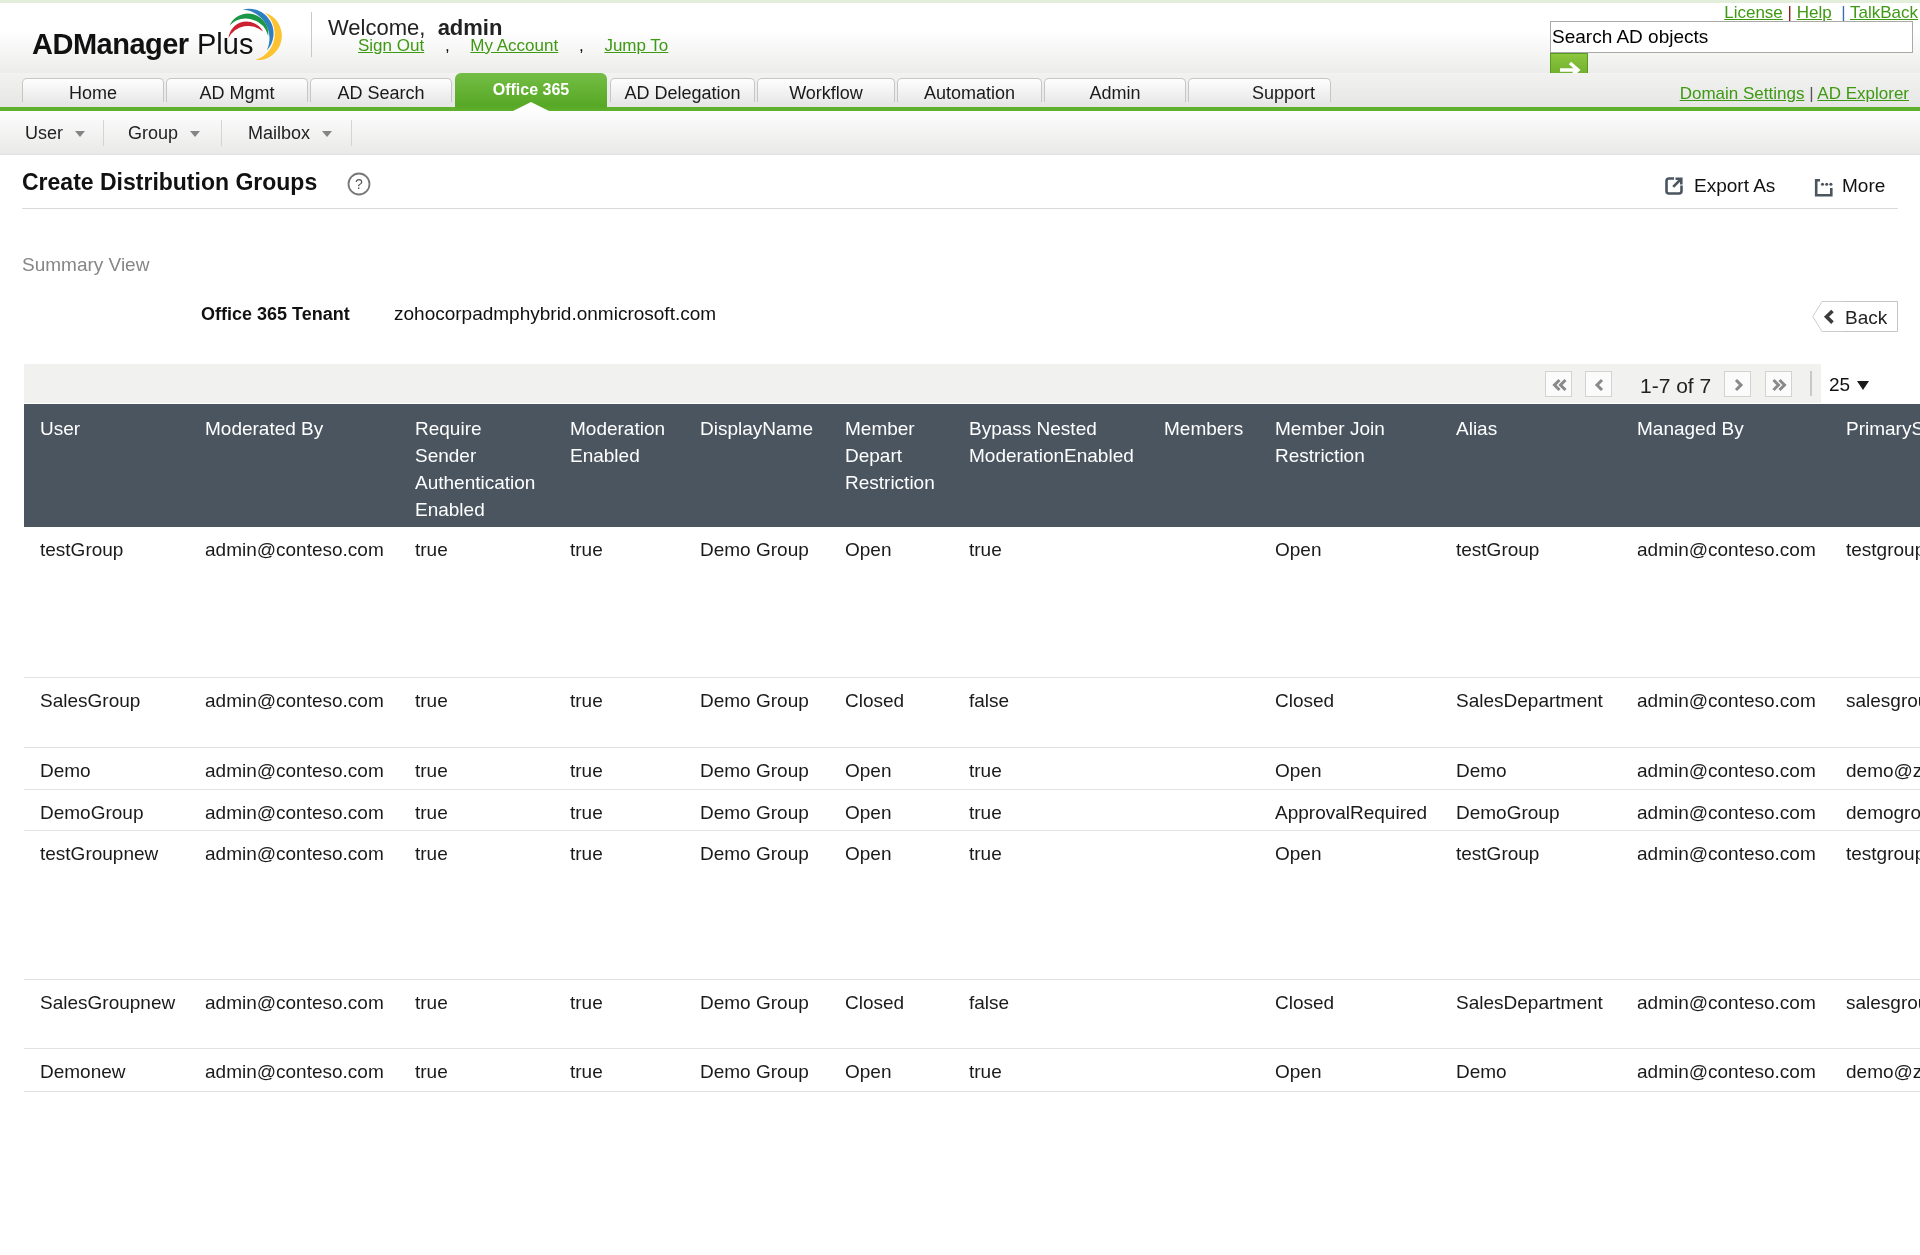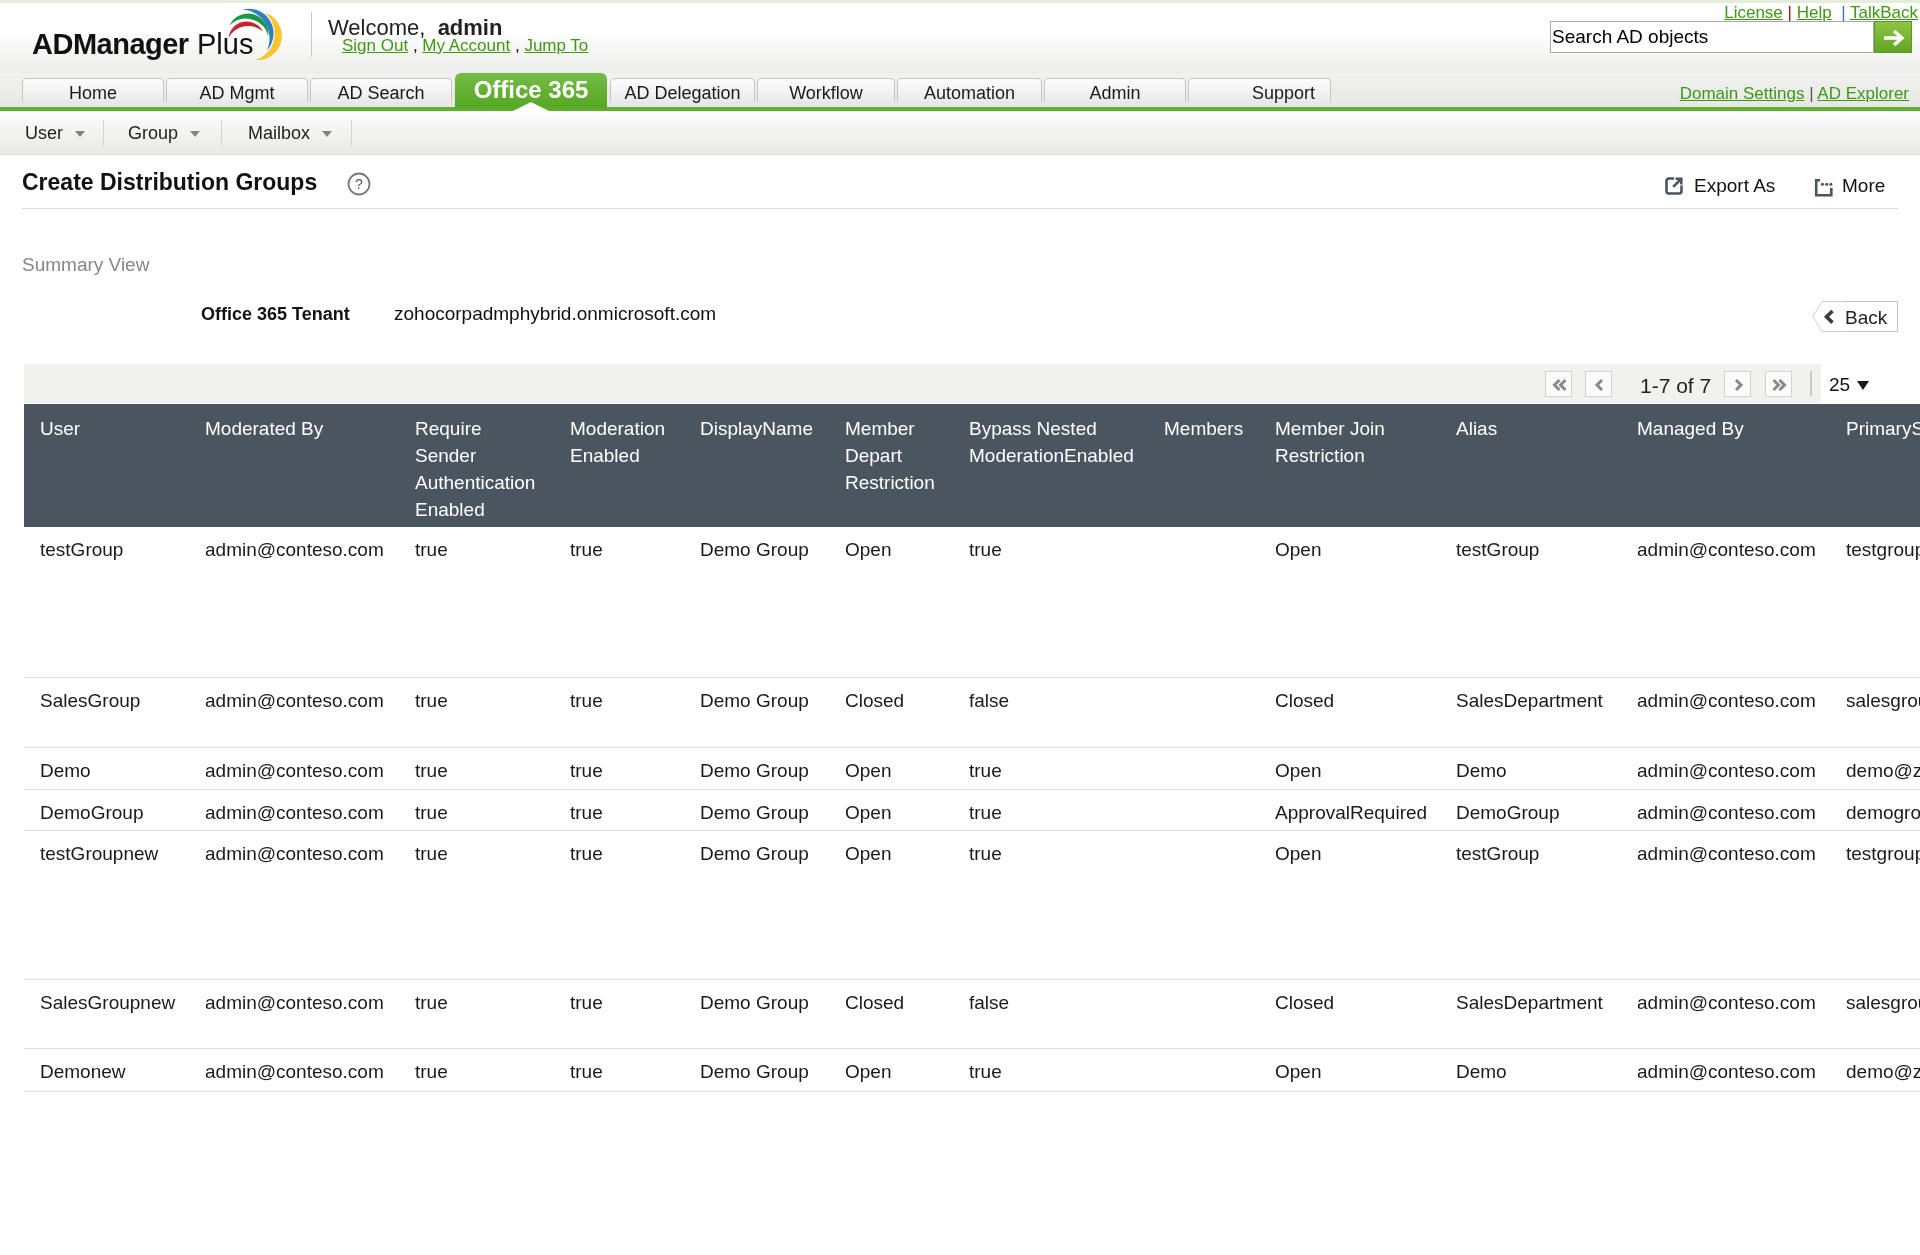--- a/index.html
+++ b/index.html
@@ -13,38 +13,38 @@
   background:linear-gradient(#ffffff 0%, #ffffff 40%, #ececea 100%);
   border-top:3px solid #e4efdb;
 }
 #logotext { position:absolute; left:32px; top:27px; font-size:29px; color:#111; line-height:29px; letter-spacing:-0.5px; }
 #logoplus { position:absolute; left:197px; top:27px; font-size:29px; color:#111; line-height:29px; }
 #logotext b { font-weight:bold; }
 #swirl { position:absolute; left:225px; top:3px; }
 #vsep1 { position:absolute; left:311px; top:9px; width:1px; height:45px; background:#c9c9c9; }
 #welcome { position:absolute; left:328px; top:12px; font-size:22px; color:#222; }
 #signout { position:absolute; left:342px; top:33px; font-size:17px; }
-#signout a { margin:0; }
+#signout a { margin:16px; }
 #toplinks { position:absolute; right:2px; top:0px; font-size:17px; }
 #searchwrap { position:absolute; left:1550px; top:18px; }
-#searchbox { width:324px; height:32px; border:1px solid #a9a9a9; background:#fff; font-size:19px; color:#000; padding-left:1px; display:inline-block; line-height:30px; vertical-align:top; }
+#searchbox { width:363px; height:32px; border:1px solid #a9a9a9; background:#fff; font-size:19px; color:#000; padding-left:1px; display:inline-block; line-height:30px; vertical-align:top; }
 #searchbtn { display:inline-block; vertical-align:top; width:38px; height:32px; margin-left:0px; background:linear-gradient(#8dc63f,#62a426); border:1px solid #569a20; text-align:center; position:relative; }
 #searchbtn svg { position:absolute; left:7px; top:7px; }
 
 
 #tabs { position:absolute; left:0; top:73px; width:1920px; height:34px; background:linear-gradient(#f2f2f0,#e6e6e4); }
 .tab {
   position:absolute; top:5px; height:24px; border:1px solid #c6c6c6; border-bottom:none;
   border-radius:5px 5px 0 0; background:linear-gradient(#fefefe,#e9e9e9);
   font-size:18px; color:#1a1a1a; text-align:center; line-height:29px;
 }
 #tab-active {
   position:absolute; top:0px; height:38px; border-radius:6px 6px 0 0;
   background:linear-gradient(#74bd46 0%, #63b132 50%, #58a827 85%, #5fb02c 100%);
-  color:#fff; font-weight:bold; font-size:24px; text-align:center; line-height:34px; z-index:2;
+  color:#fff; font-weight:bold; font-size:16px; text-align:center; line-height:34px; z-index:2;
 }
 #tab-active .notch { position:absolute; bottom:0px; left:50%; margin-left:-18px; width:0; height:0; border-left:18px solid transparent; border-right:18px solid transparent; border-bottom:9px solid #fff; }
 #greenbar { position:absolute; left:0; top:107px; width:1920px; height:4px; background:#5fb02c; }
 #tablinks { position:absolute; right:11px; top:84px; font-size:17px; }
 #tablinks a { font-weight:normal; }
 
 
 #subnav { position:absolute; left:0; top:111px; width:1920px; height:44px; background:linear-gradient(#fdfdfd,#e9e9e8); border-bottom:1px solid #e0e0e0; }
 .snitem { position:absolute; top:0; height:44px; line-height:44px; font-size:18px; color:#222; }
 .snarrow { display:inline-block; width:0; height:0; border-left:5.5px solid transparent; border-right:5.5px solid transparent; border-top:6.5px solid #848484; margin-left:12px; vertical-align:middle; }

